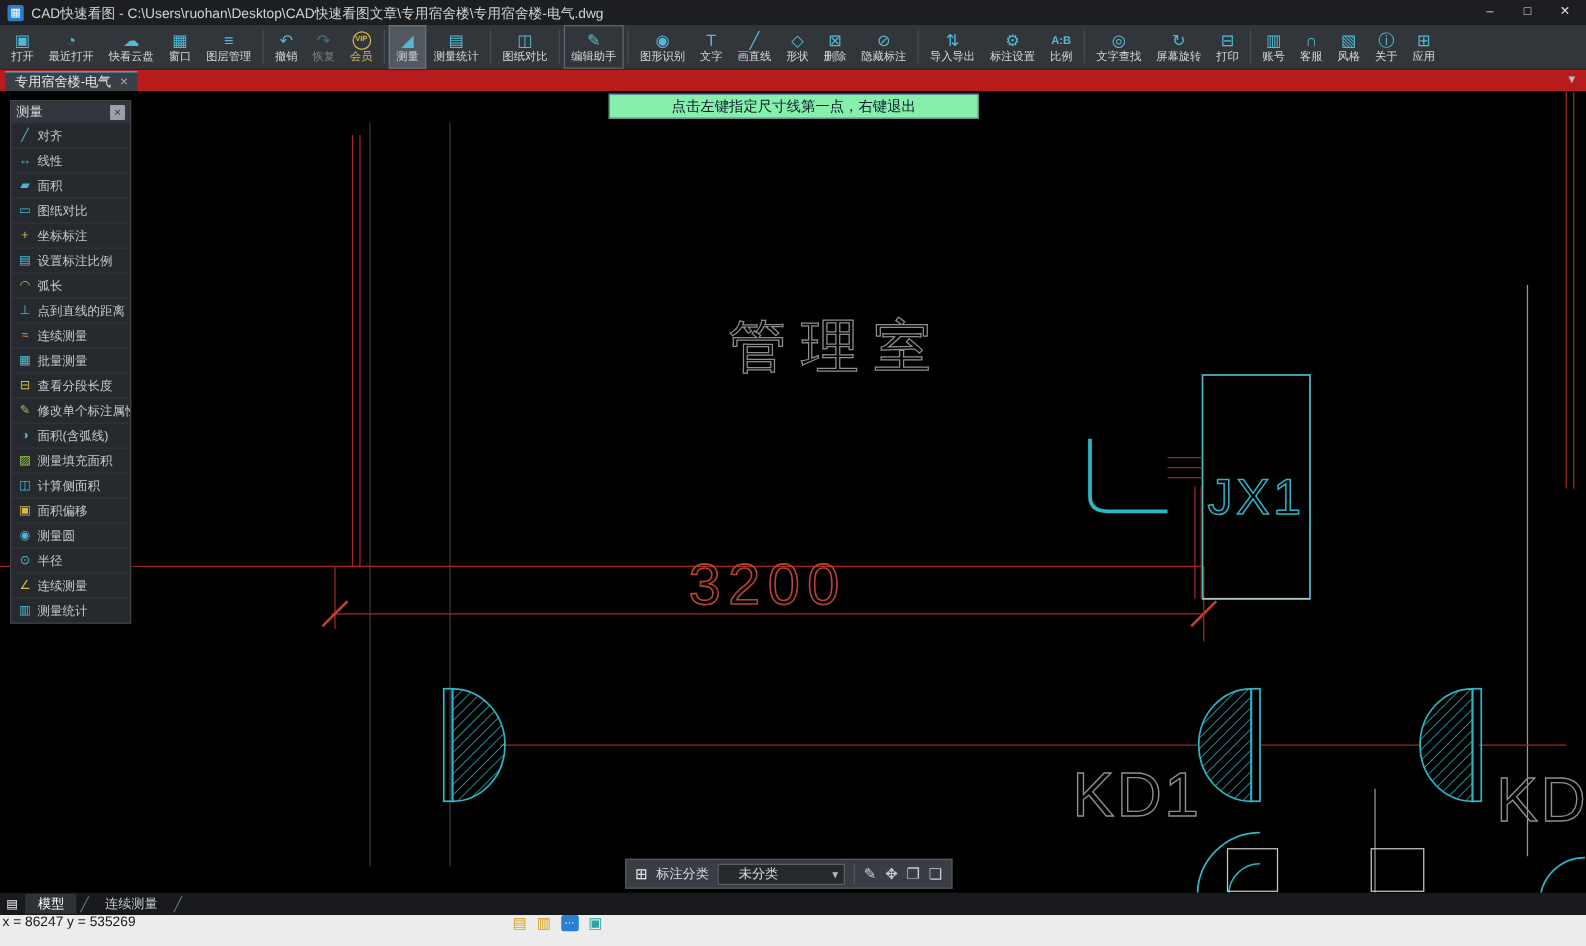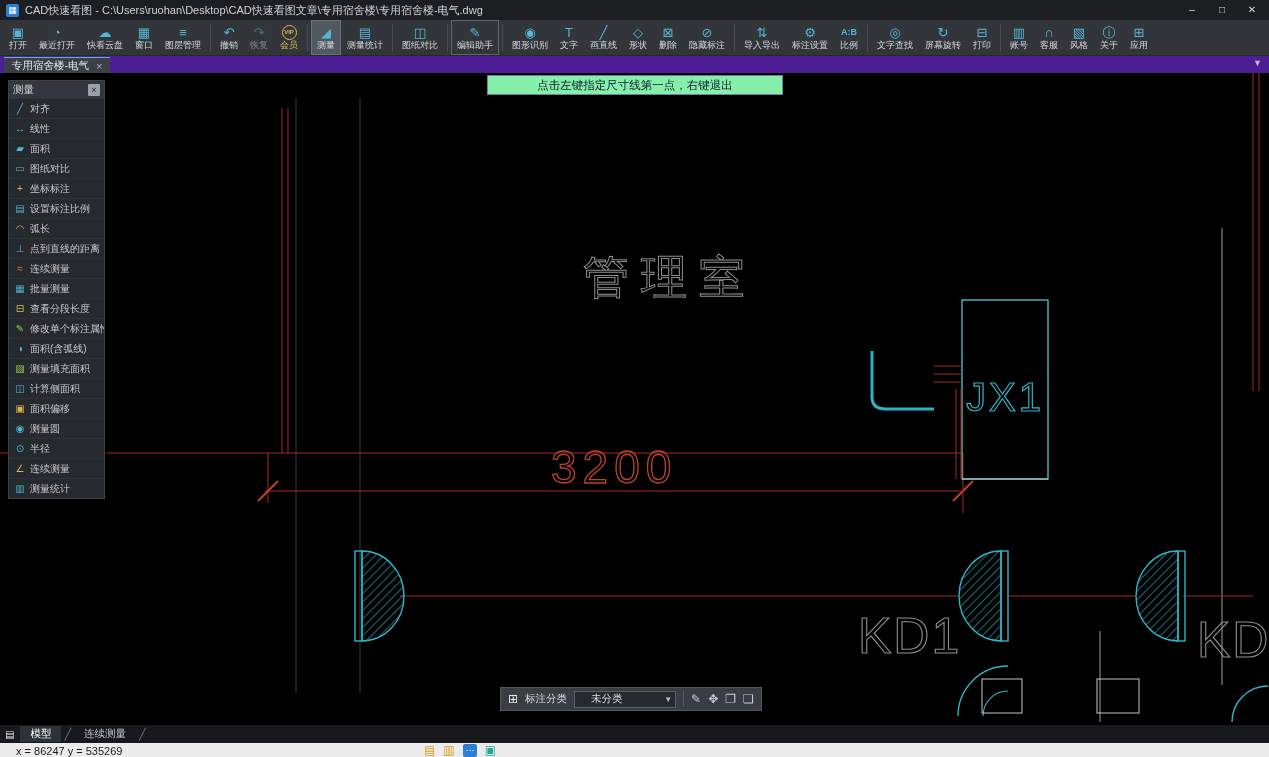--- a/index.html
+++ b/index.html
@@ -21,21 +21,21 @@
   .tb-item .lbl{line-height:11px}
   .tb-item.active{background:#515860;border-color:#6a737d}
   .tb-item.boxed{border-color:#5c6670}
   .tb-item.disabled{opacity:.45}
   .tb-item.gold .lbl{color:#d8b84a}
   .ico.vip{width:15px;height:15px;border:1px solid #d8b84a;border-radius:50%;color:#d8b84a!important;font-size:6px;line-height:13px;text-align:center;font-weight:bold}
   .ico.scale-ab{font-size:9px;font-weight:bold}
   .tb-sep{width:1px;background:#474c52;margin:4px 3px;flex:none}
 
   
-  .tabbar{height:17px;background:#4c1d95;display:flex;align-items:flex-end;flex:none;position:relative;padding-left:4px}
+  .tabbar{height:17px;background:#b91c1c;display:flex;align-items:flex-end;flex:none;position:relative;padding-left:4px}
   .doc-tab{height:16px;background:#3b4046;color:#e4e8ec;font-size:10.5px;display:flex;align-items:center;gap:7px;padding:0 8px;border-top:1px solid #54b8d4;cursor:default}
   .tab-close{color:#a8acb2;font-size:11px}
   .tab-chevron{position:absolute;right:7px;top:2px;color:#b8bcc0;font-size:9px}
 
   
   .canvas{flex:1;position:relative;background:#000;overflow:hidden}
   .canvas svg{position:absolute;left:0;top:0;display:block}
   svg text{font-family:"Liberation Sans","DejaVu Sans",sans-serif}
 
   .hintbar{position:absolute;left:487px;top:2px;width:296px;height:20px;background:#86efac;border:1px solid #65859c;color:#0d1c2b;font-size:11.5px;display:flex;align-items:center;justify-content:center;z-index:4;white-space:nowrap}
@@ -58,21 +58,21 @@
   .ann-ico{font-size:12px;color:#c8ccd0;cursor:default}
 
   
   .sheetbar{height:18px;background:#17191c;display:flex;align-items:center;padding:0 5px;gap:3px;flex:none;color:#c4c8cc;font-size:10.5px}
   .sheet-ico{color:#e8eaec;font-size:10px;margin-right:3px}
   .sheet-tab{padding:1px 10px;cursor:default}
   .sheet-tab.active{color:#fff;background:#2e3237}
   .slash{color:#70757a;font-size:11px}
 
   
-  .statusbar{height:14px;background:#ececec;display:flex;align-items:flex-end;padding:0 16px;font-size:11px;color:#1a1a1a;flex:none}
+  .statusbar{height:25px;background:#ececec;display:flex;align-items:flex-start;padding:0 2px;font-size:11px;color:#1a1a1a;flex:none}
   .sb-coords{width:408px;white-space:nowrap}
   .sb-scale{flex:1;white-space:nowrap}
   .sb-icons{display:flex;gap:8px;align-items:center;margin-right:4px}
   .sb-ico{font-size:12px;line-height:13px;cursor:default}
   .sb-ico.si-chat{background:#2a7fd4;width:14px;height:13px;border-radius:2px;font-size:8px;text-align:center;line-height:13px;color:#fff!important}
 </style>
 </head>
 <body>
 
 <div class="app">

